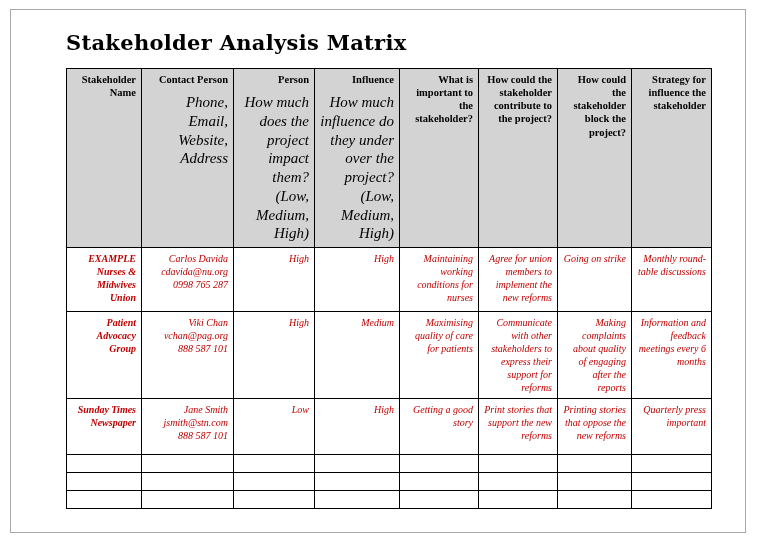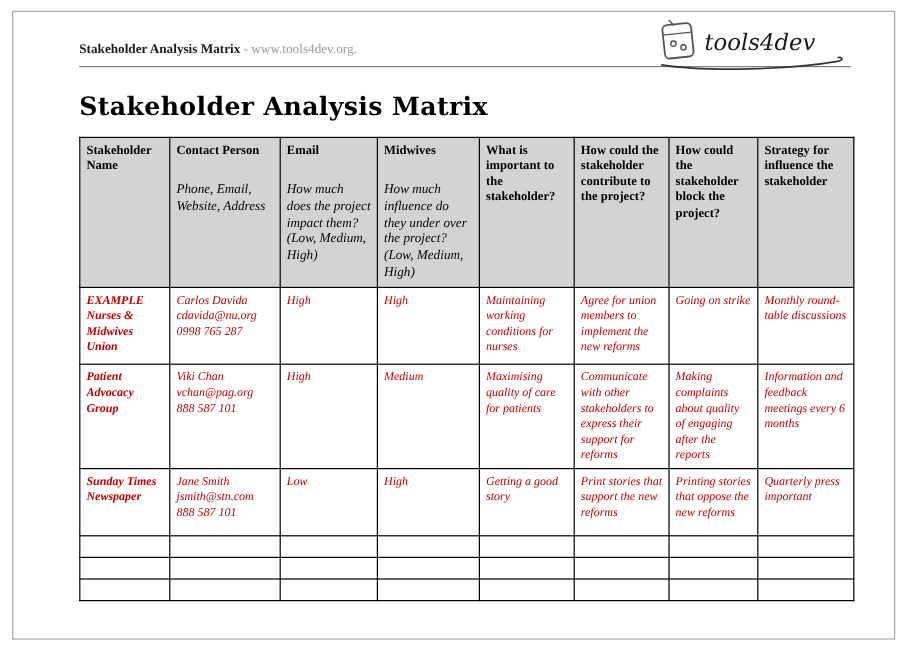--- a/index.html
+++ b/index.html
@@ -45,26 +45,26 @@
   table.matrix {
     border-collapse: collapse;
     table-layout: fixed;
     width: 645px;
     margin-top: 13px;
   }
   table.matrix th, table.matrix td {
     border: 1px solid #000000;
     padding: 4px 5px;
     vertical-align: top;
-    text-align: left;
+    text-align: right;
     overflow-wrap: break-word;
   }
   thead th { background: #d3d3d3; font-weight: 400; }
   .h-title { font-weight: 700; font-size: 10.5px; line-height: 1.25; color: #000; }
-  .h-sub { font-style: italic; font-weight: 400; font-size: 11px; line-height: 1.25; margin-top: 20px; color: #000; }
+  .h-sub { font-style: italic; font-weight: 400; font-size: 15px; line-height: 1.25; margin-top: 7px; color: #000; }
   tr.head-row { height: 96px; }
   tr.r0 { height: 64px; }
   tr.r1 { height: 80px; }
   tr.r2 { height: 56px; }
   tr.empty { height: 18px; }
   .cell-line {
     color: #c00000; font-style: italic;
     font-size: 10px; line-height: 1.3;
   }
   .name-cell .cell-line { font-weight: 700; }
@@ -85,39 +85,20 @@
     font-size: 19px;
     fill: #1a1a1a;
   }
 </style>
 </head>
 <body>
 
 <div class="page">
   <div class="content">
 
-    <div class="doc-header">
-      <div class="hdr-line">
-        <span class="hdr-title">Stakeholder Analysis Matrix </span><span class="hdr-url">- www.tools4dev.org.</span>
-      </div>
-      <div class="logo">
-        <svg width="160" height="50" viewBox="0 0 160 50">
-          <g transform="rotate(-6 16 22)">
-            <rect x="4" y="8" width="24" height="28" rx="4" fill="none" stroke="#555" stroke-width="1.5"></rect>
-            <line x1="4" y1="16" x2="28" y2="16" stroke="#555" stroke-width="1.2"></line>
-            <circle cx="12" cy="24" r="2.2" fill="none" stroke="#555" stroke-width="1.2"></circle>
-            <circle cx="20" cy="28" r="2.2" fill="none" stroke="#555" stroke-width="1.2"></circle>
-            <line x1="10" y1="4" x2="14" y2="9" stroke="#555" stroke-width="1.2"></line>
-          </g>
-          <text x="38" y="30" class="logo-text">tools4dev</text>
-          <path d="M2,42 C 40,48 110,46 150,39 C 154,38 153,35 149,36" fill="none" stroke="#333" stroke-width="1.4"></path>
-        </svg>
-      </div>
-      <hr class="hdr-rule">
-    </div>
 
     <h1 class="doc-title">Stakeholder Analysis Matrix</h1>
 
     <table class="matrix">
       <colgroup>
         <col style="width:75px">
           <col style="width:92px">
           <col style="width:81px">
           <col style="width:85px">
         <col style="width:79px">
@@ -129,25 +110,25 @@
         <tr class="head-row">
           <th>
             <div class="h-title">Stakeholder Name</div>
             <div class="h-sub"></div>
           </th>
           <th>
             <div class="h-title">Contact Person</div>
             <div class="h-sub">Phone, Email, Website, Address</div>
           </th>
           <th>
-            <div class="h-title">Email</div>
+            <div class="h-title">Person</div>
             <div class="h-sub">How much does the project impact them? (Low, Medium, High)</div>
           </th>
           <th>
-            <div class="h-title">Midwives</div>
+            <div class="h-title">Influence</div>
             <div class="h-sub">How much influence do they under over the project? (Low, Medium, High)</div>
           </th>
           <th>
             <div class="h-title">What is important to the stakeholder?</div>
           </th>
           <th>
             <div class="h-title">How could the stakeholder contribute to the project?</div>
           </th>
           <th>
             <div class="h-title">How could the stakeholder block the project?</div>

